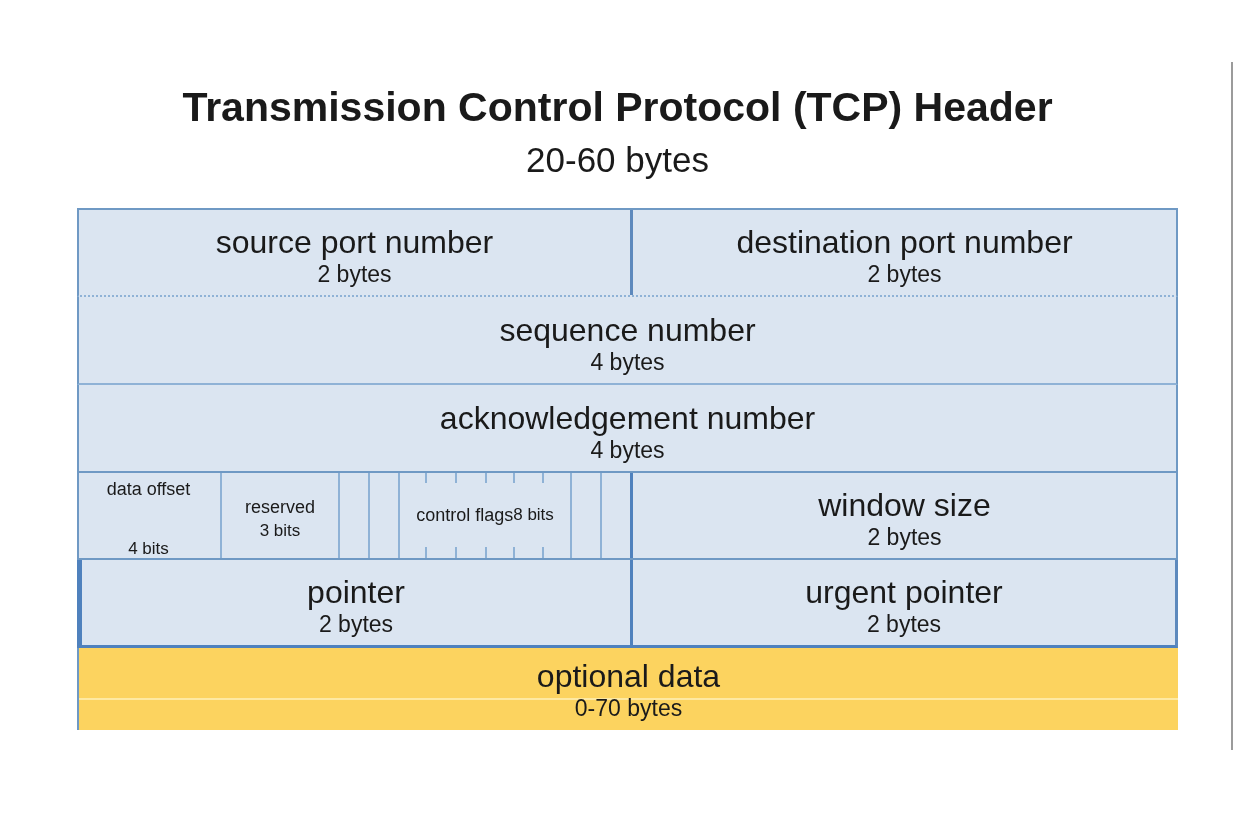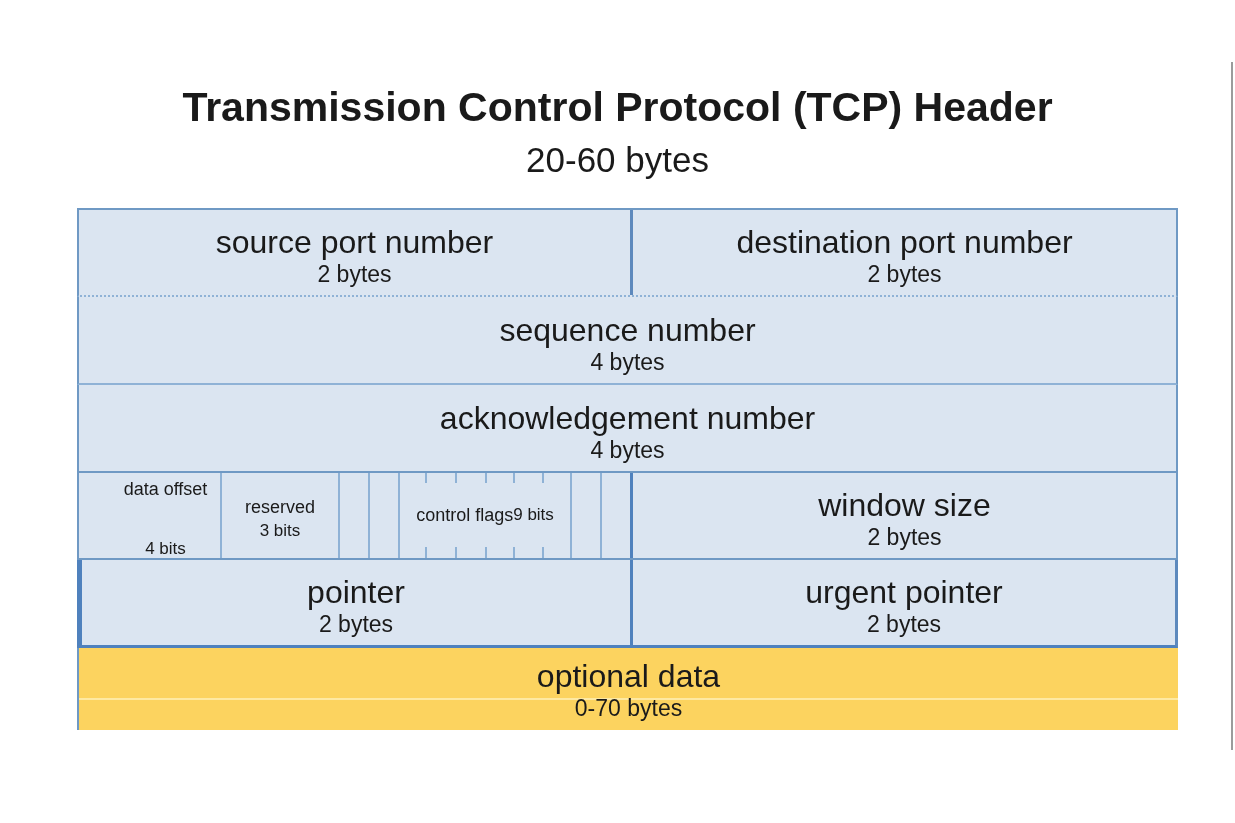--- a/index.html
+++ b/index.html
@@ -34,21 +34,21 @@
     padding-top:5px;box-sizing:border-box;
   }
   .lbl{font-size:32px;line-height:38px;white-space:nowrap;}
   .sub{font-size:23px;line-height:26px;white-space:nowrap;}
   .small .lbl{font-size:18px;line-height:26px;}
   .small .sub{font-size:17px;line-height:22px;}
   .half-l{left:0;width:551px;}
   .half-r{left:551px;right:0;width:auto;border-left:3px solid var(--divider-accent);}
   .row5 .half-r{border-left:3px solid var(--border-dark);left:548px;}
   .row5 .half-l{width:548px;}
-  .r4-offset{left:17px;width:139px;gap:36px;}
+  .r4-offset{left:0;width:139px;gap:36px;}
   .r4-reserved{left:141px;width:118px;border-left:2px solid var(--border-light);}
   .bit-region{position:absolute;left:259px;width:292px;top:0;bottom:0;border-left:2px solid var(--border-light);box-sizing:border-box;}
   .bit-div{position:absolute;top:0;bottom:0;width:2px;background:var(--border-light);}
   .flags-box{
     position:absolute;left:64px;width:162px;top:10px;bottom:11px;
     background:var(--cell-fill);z-index:2;
     display:flex;flex-direction:row;align-items:center;justify-content:center;
   }
   .r4-window{left:551px;right:0;width:auto;border-left:3px solid var(--border-dark);}
   .opt-cell{position:absolute;left:0;right:0;top:0;bottom:0;
@@ -106,21 +106,21 @@
         <div class="bit-div" style="left:58px"></div>
         <div class="bit-div" style="left:85px"></div>
         <div class="bit-div" style="left:115px"></div>
         <div class="bit-div" style="left:145px"></div>
         <div class="bit-div" style="left:173px"></div>
         <div class="bit-div" style="left:202px"></div>
         <div class="bit-div" style="left:230px"></div>
         <div class="bit-div" style="left:260px"></div>
         <div class="flags-box small">
           <span class="lbl">control flags</span>
-          <span class="sub">9 bits</span>
+          <span class="sub">8 bits</span>
         </div>
       </div>
       <div class="cell r4-window">
         <span class="lbl">window size</span>
         <span class="sub">2 bytes</span>
       </div>
     </div>
 
     <div class="row row5">
       <div class="cell half-l">

